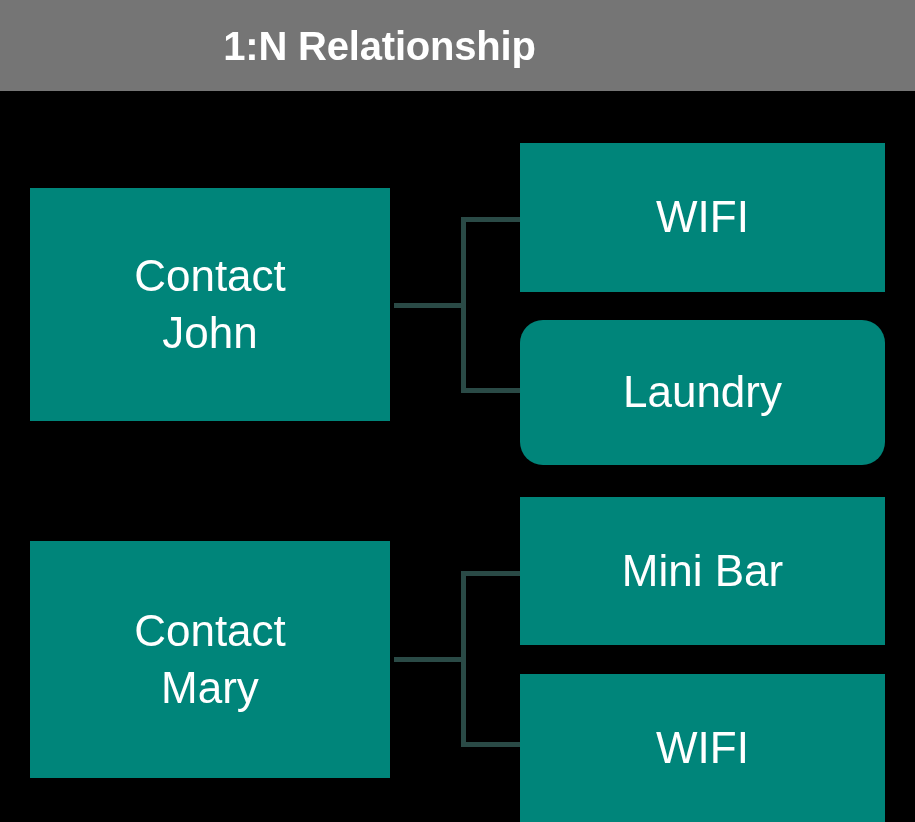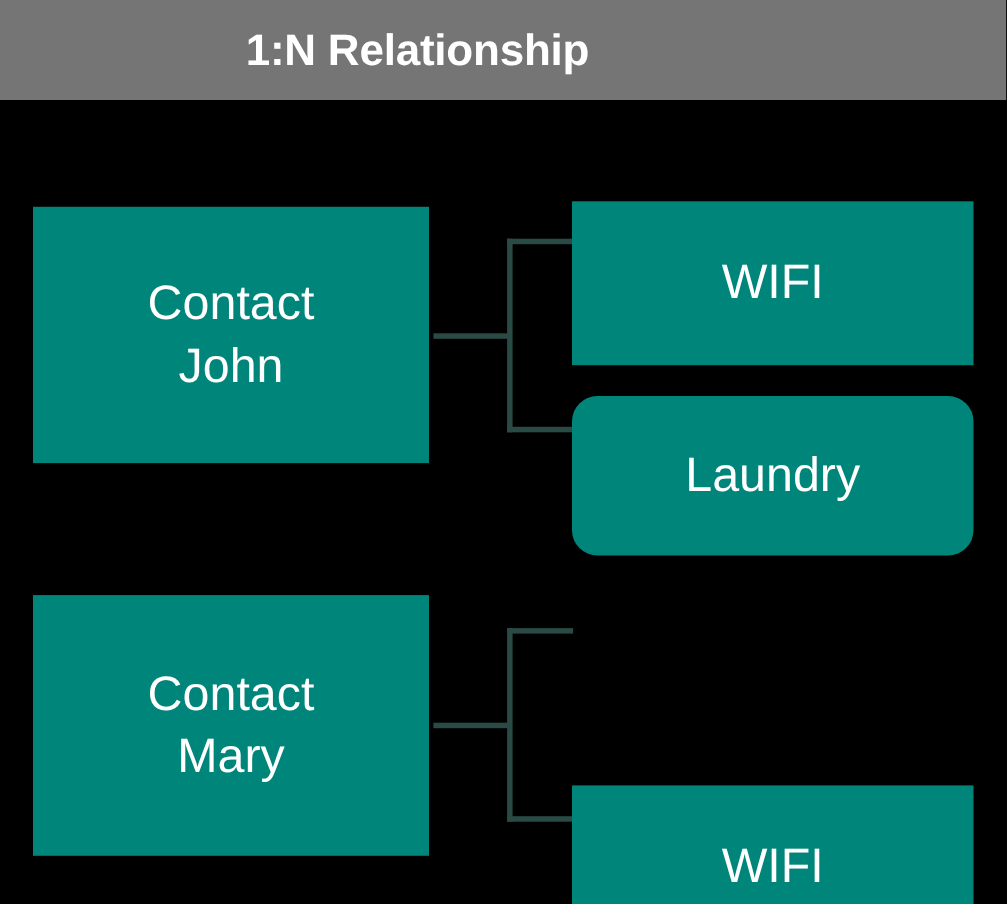--- a/index.html
+++ b/index.html
@@ -76,21 +76,21 @@
     display: block;
     white-space: pre-line;
   }
 
   
   .node-left { left: 30px; width: 360px; }
   .node-contact-john { top: 97px;  height: 233px; }
   .node-contact-mary { top: 450px; height: 237px; }
 
   
-  .node-right { left: 520px; width: 365px; margin-top: 40px; }
+  .node-right { left: 520px; width: 365px; }
   .node-wifi-1    { top: 52px;  height: 149px; }
   .node-laundry   { top: 229px; height: 145px; border-radius: 23px; }
   .node-minibar   { top: 406px; height: 148px; }
   .node-wifi-2    { top: 583px; height: 148px; }
 
   
   .conn {
     position: absolute;
     background: #2A4A46;
   }
@@ -140,19 +140,22 @@
     </div>
 
     <div class="node node-right node-wifi-1">
       <span class="node-label">WIFI</span>
     </div>
 
     <div class="node node-right node-laundry">
       <span class="node-label">Laundry</span>
     </div>
 
+    <div class="node node-right node-minibar">
+      <span class="node-label">Mini Bar</span>
+    </div>
 
     <div class="node node-right node-wifi-2">
       <span class="node-label">WIFI</span>
     </div>
 
   </div>
 </div>
 
 </body></html>

